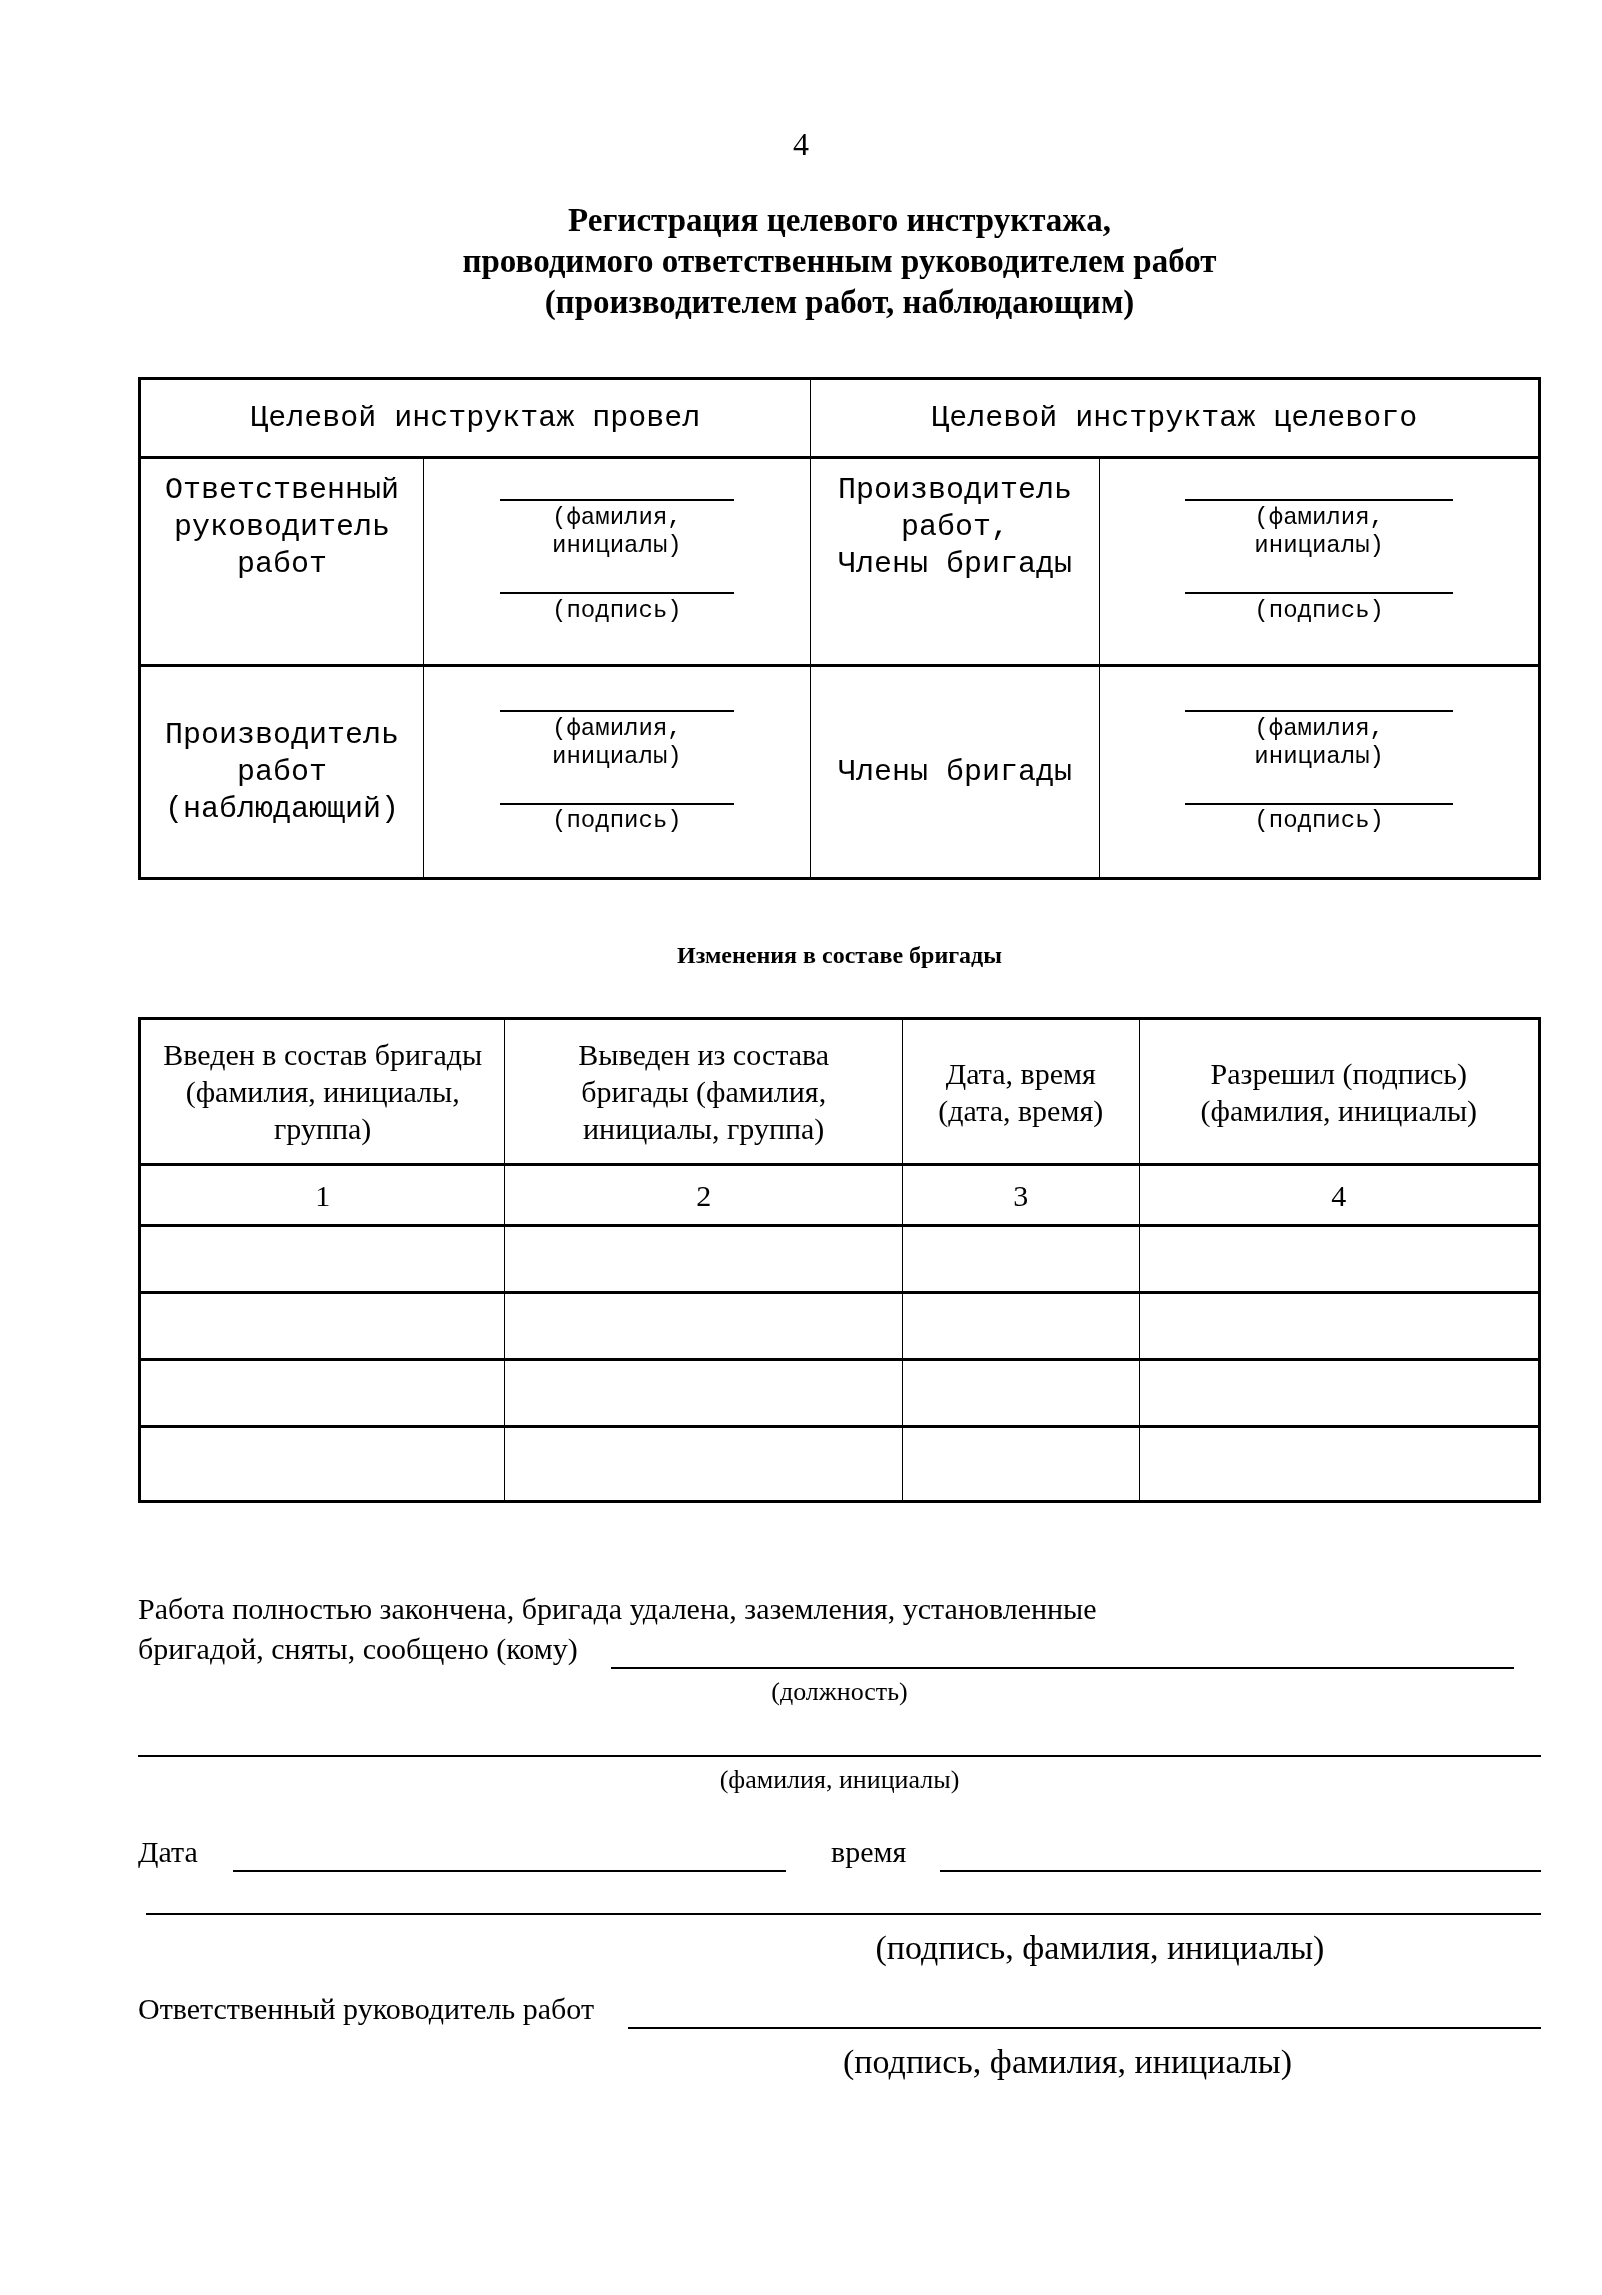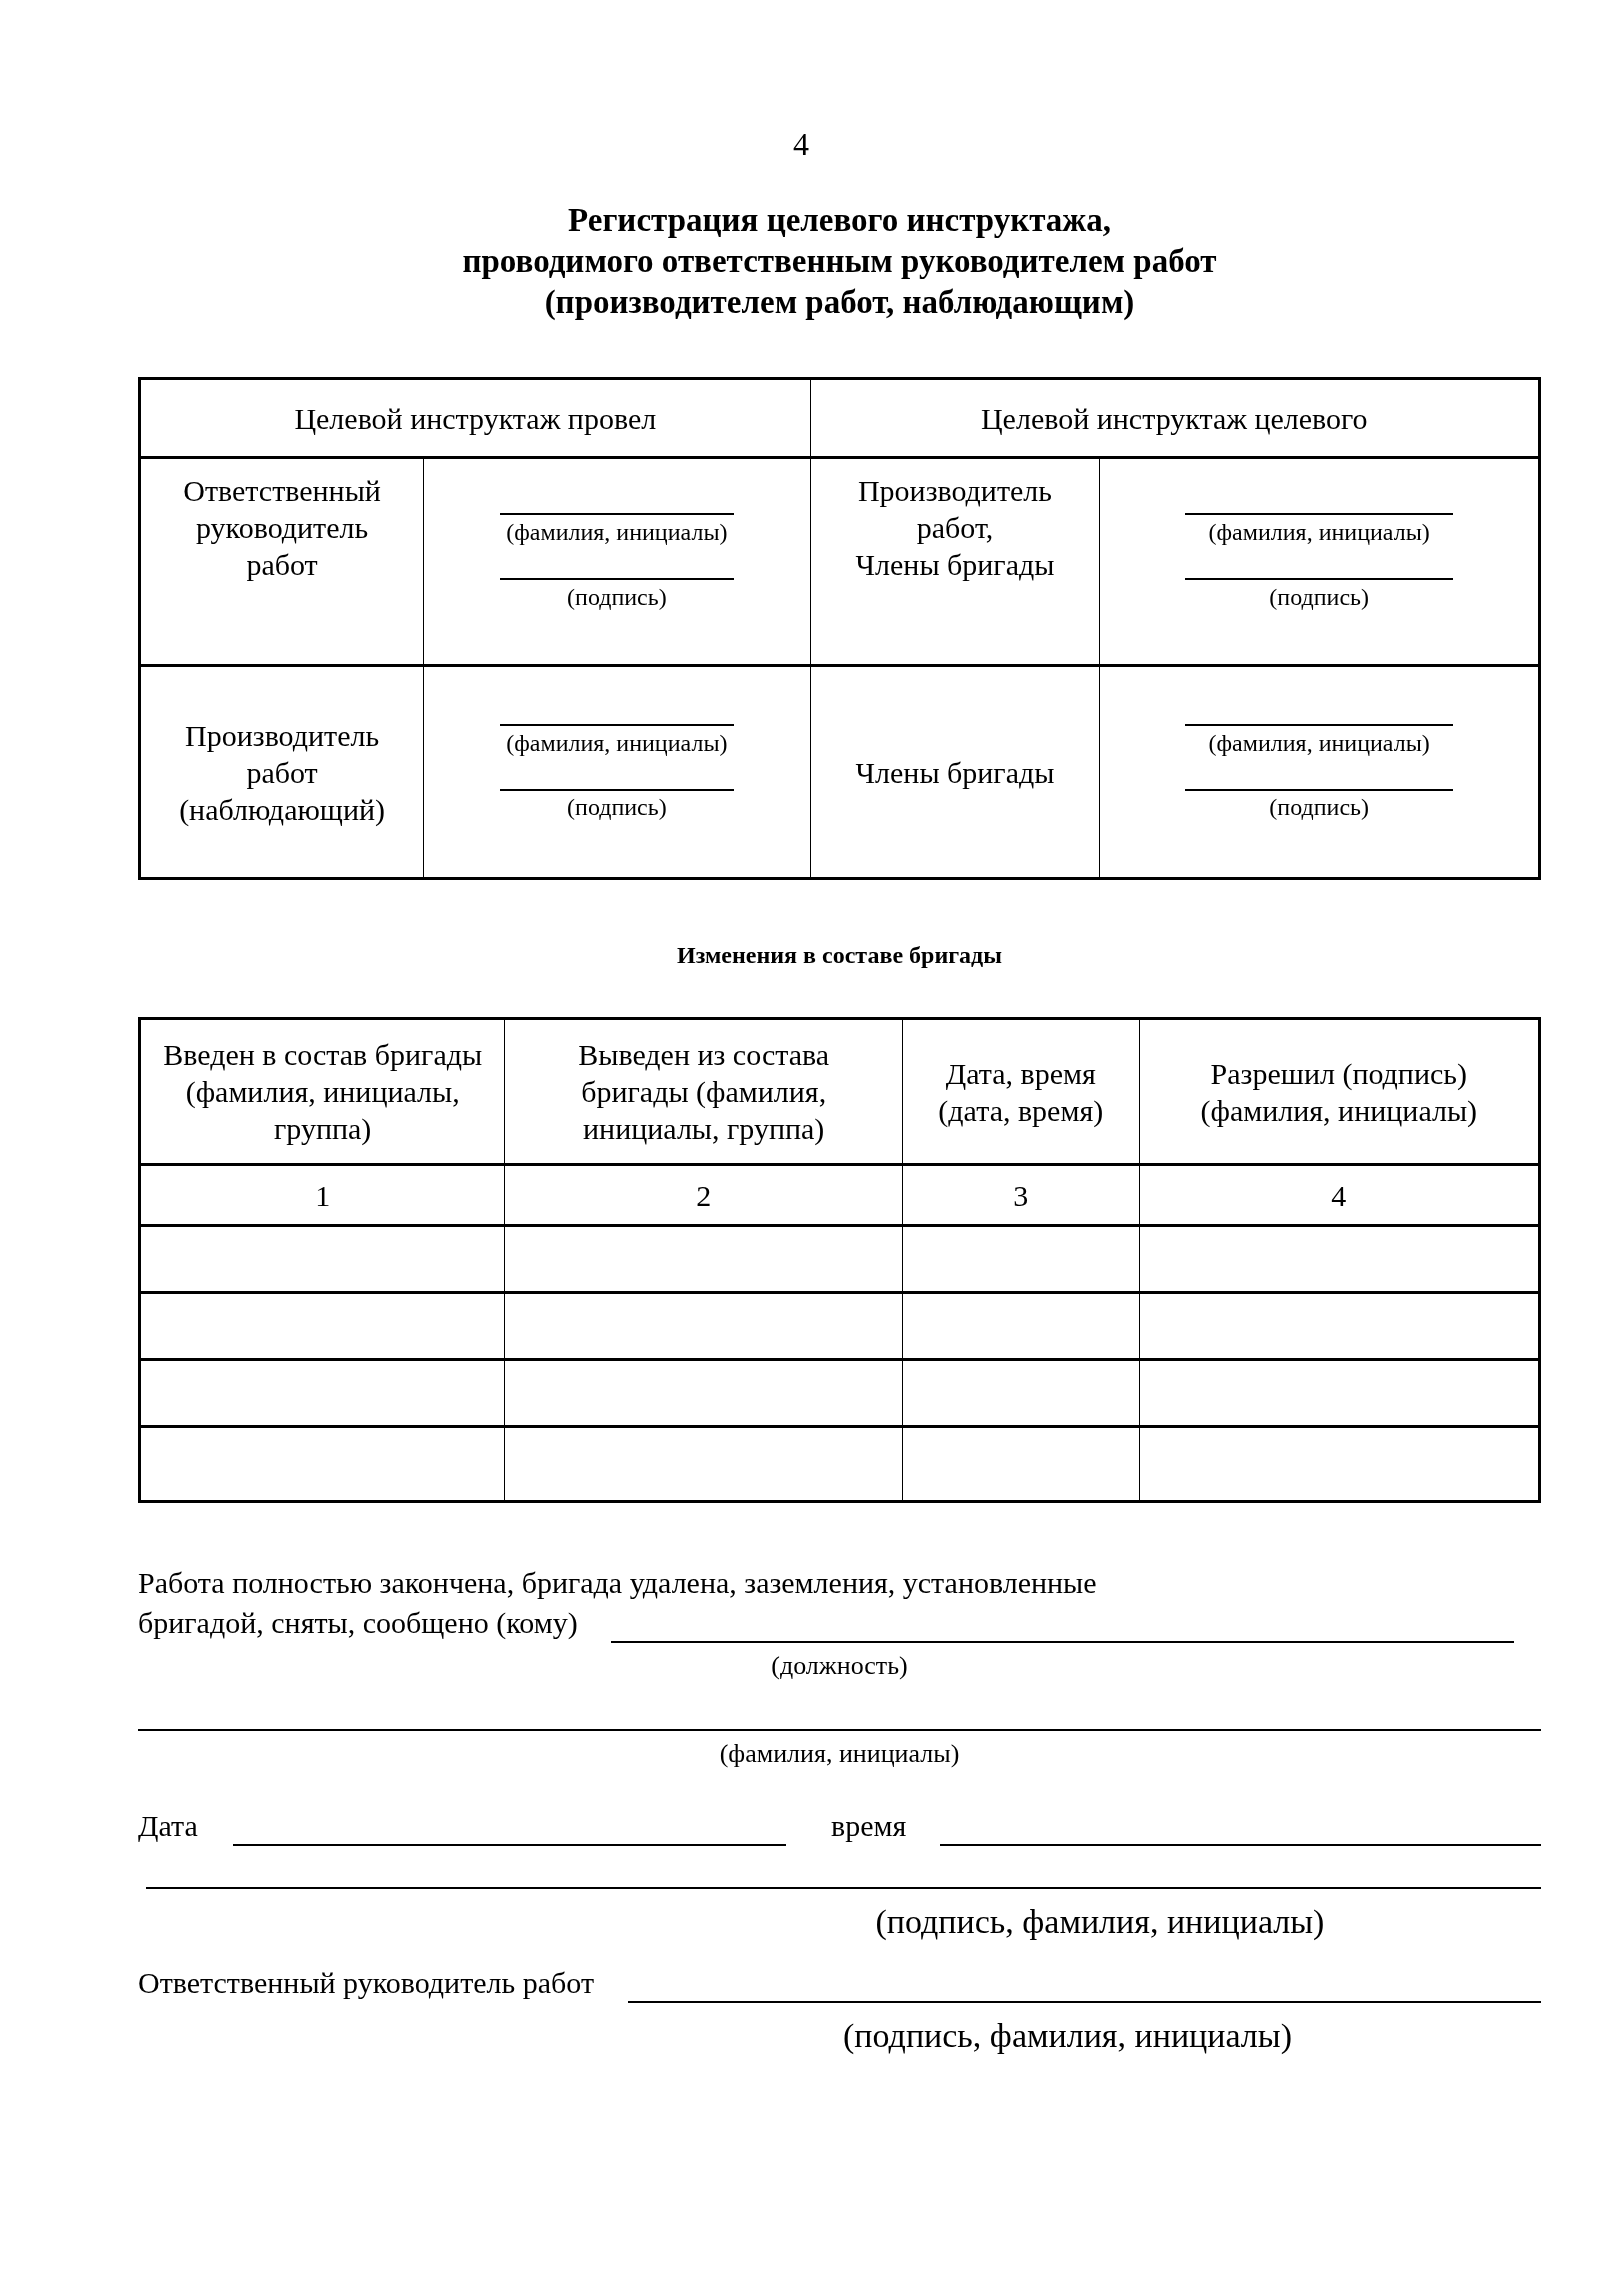--- a/index.html
+++ b/index.html
@@ -47,39 +47,39 @@
     border: 1.9px solid #000;
     border-top-width: 3.2px;
     border-bottom-width: 3.2px;
     padding: 0 6.4px;
     text-align: center;
     font-size: 30px;
     line-height: 37px;
     vertical-align: middle;
     overflow: hidden;
   }
-  .t1 { margin-top: 54px; }
+  .t1 { margin-top: 54px; font-family: Liberation Mono, monospace; }
   .t1 .hdr td { height: 76px; }
   .t1 .r1 td { height: 192px; }
   .t1 .r2 td { height: 210px; }
   .t1 .r1 .lbl { vertical-align: top; padding-top: 13px; }
 
   .sig { width: 63%; margin: 0 auto; }
   .sig-line { border-bottom: 2.6px solid #000; height: 1.3px; }
   .sig-label { text-align: center; font-size: 24px; line-height: 28px; padding-top: 2.6px; }
   .sig-gap { height: 31px; }
 
   .t2 { margin-top: 48px; border-radius: 9px; }
   .t2 .hdr td { height: 143px; }
   .t2 .nums td { height: 58px; }
   .t2 .empty td { height: 64px; }
   .t2 .empty.last td { height: 72px; }
 
   
-  .completion { margin-top: 60px; font-size: 30px; line-height: 40px; font-family: Liberation Serif, serif; }
+  .completion { margin-top: 86px; font-size: 30px; line-height: 40px; font-family: Liberation Serif, serif; }
   .flexrow { display: flex; align-items: flex-end; gap: 26px; }
   .blank { flex: 1; border-bottom: 2.6px solid #000; margin-left: 7.7px; }
   .blank.trim { margin-right: 27px; }
   .full-line { border-bottom: 2.6px solid #000; height: 26px; margin-top: 22px; }
   .center-label { text-align: center; font-size: 26px; line-height: 31px; padding-top: 7px; }
   .date-row { margin-top: 37px; }
   .date-blank1 { flex: 0 0 553px; border-bottom: 2.6px solid #000; margin-left: 9px; }
   .time-word { margin-left: 19.3px; }
   .sig-row { margin-top: 41px; }
   .sig-row.tight { margin-top: 26px; }

